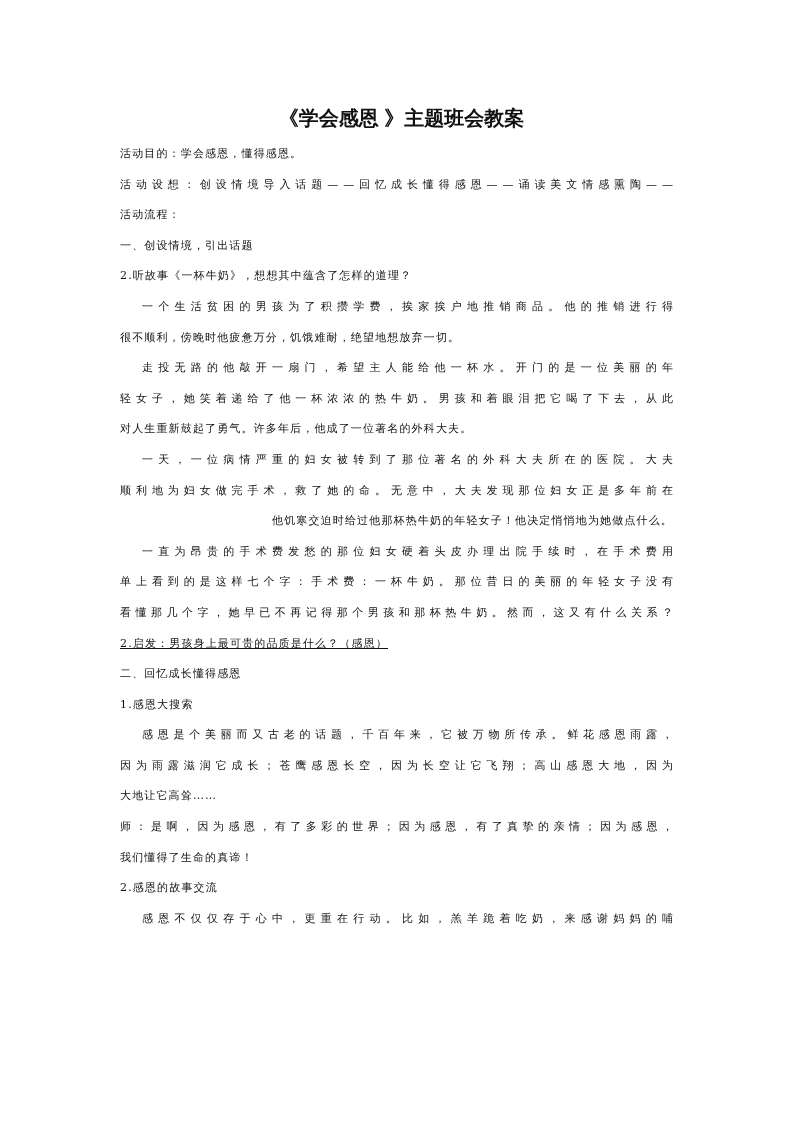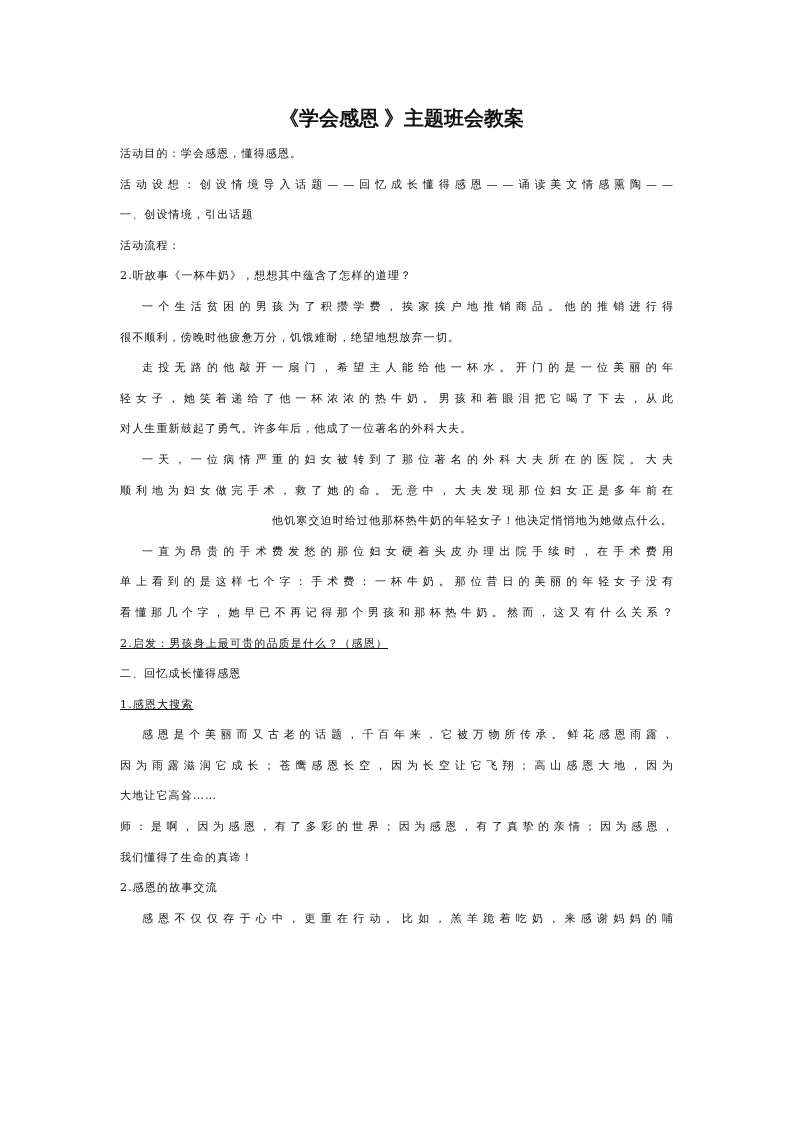--- a/index.html
+++ b/index.html
@@ -4,21 +4,21 @@
 <style>
   html, body { margin: 0; padding: 0; background: #ffffff; }
   body { width: 793px; height: 1122px; position: relative; overflow: hidden; }
   .page {
     position: absolute; left: 120px; top: 101px; width: 553px;
     font-family: "DejaVu Serif", "Liberation Serif", serif;
     color: #111111;
   }
   .title {
     text-align: center; font-weight: bold; font-size: 20px;
-    font-family: Liberation Serif, serif;
+    font-family: Liberation Sans, sans-serif;
     height: 34px; line-height: 34px; margin-left: 10px; margin-bottom: 4px;
   }
   .line {
     font-size: 11px; height: 30.6px; line-height: 30.6px;
     white-space: nowrap; overflow: visible;
   }
 </style>
 </head>
 <body>
 
@@ -56,22 +56,22 @@
         <span>读</span>
         <span>美</span>
         <span>文</span>
         <span>情</span>
         <span>感</span>
         <span>熏</span>
         <span>陶</span>
         <span>—</span>
         <span>—</span>
       </div>
+      <div class="line" style="letter-spacing: 1.15px;">活动流程：</div>
       <div class="line" style="letter-spacing: 1.15px;">一、创设情境，引出话题</div>
-      <div class="line" style="letter-spacing: 1.15px;">活动流程：</div>
       <div class="line" style="letter-spacing: 1.15px;">2.听故事《一杯牛奶》，想想其中蕴含了怎样的道理？</div>
       <div class="line" style="padding-left: 2em; display: flex; justify-content: space-between;">
         <span>一</span>
         <span>个</span>
         <span>生</span>
         <span>活</span>
         <span>贫</span>
         <span>困</span>
         <span>的</span>
         <span>男</span>
@@ -353,21 +353,21 @@
         <span>又</span>
         <span>有</span>
         <span>什</span>
         <span>么</span>
         <span>关</span>
         <span>系</span>
         <span>？</span>
       </div>
       <div class="line" style="letter-spacing: 1.15px; text-decoration: underline;">2.启发：男孩身上最可贵的品质是什么？（感恩）</div>
       <div class="line" style="letter-spacing: 1.15px;">二、回忆成长懂得感恩</div>
-      <div class="line" style="letter-spacing: 1.15px; text-decoration: underline;">1.感恩大搜索</div>
+      <div class="line" style="letter-spacing: 1.15px;">1.感恩大搜索</div>
       <div class="line" style="padding-left: 2em; display: flex; justify-content: space-between;">
         <span>感</span>
         <span>恩</span>
         <span>是</span>
         <span>个</span>
         <span>美</span>
         <span>丽</span>
         <span>而</span>
         <span>又</span>
         <span>古</span>

